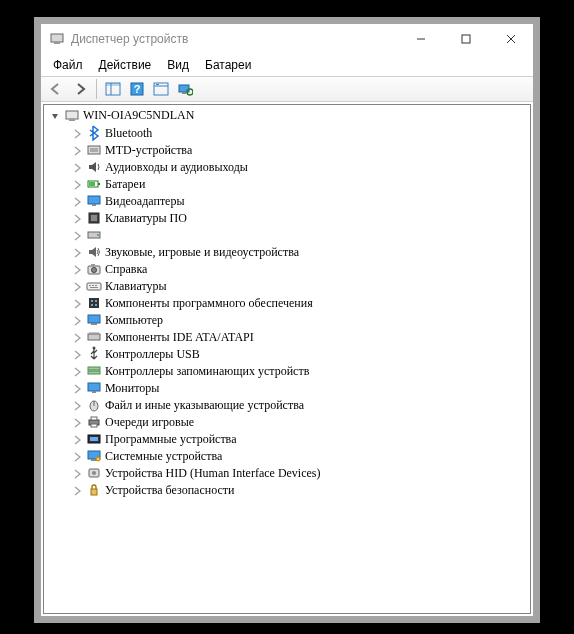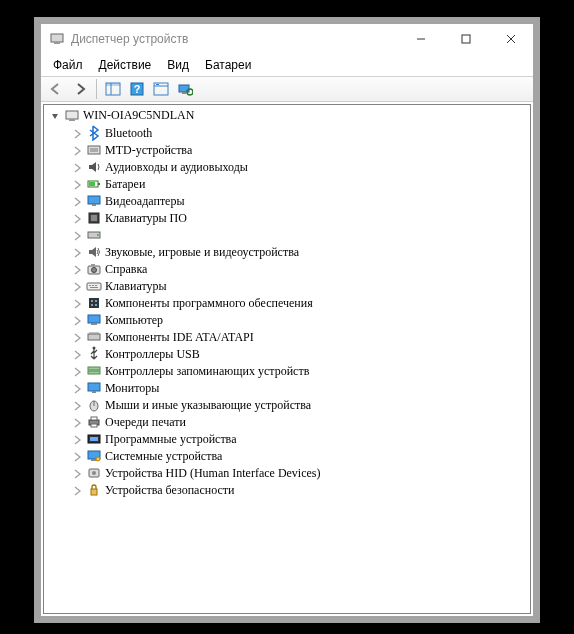--- a/index.html
+++ b/index.html
@@ -440,36 +440,36 @@
             <svg width="10" height="10" viewBox="0 0 10 10">
               <path d="M3 1 L8 5 L3 9" fill="none" stroke="#a0a0a0" stroke-width="1.3"></path>
             </svg>
           </span>
           <span class="node-icon">
             <svg viewBox="0 0 16 16">
               <ellipse cx="8" cy="9" rx="4" ry="5" fill="#ddd" stroke="#666"></ellipse>
               <line x1="8" y1="4" x2="8" y2="9" stroke="#666"></line>
             </svg>
           </span>
-          <span class="node-label">Мыши и иные указывающие устройства</span>
+          <span class="node-label">Файл и иные указывающие устройства</span>
         </div>
         <div class="tree-row child">
           <span class="expander">
             <svg width="10" height="10" viewBox="0 0 10 10">
               <path d="M3 1 L8 5 L3 9" fill="none" stroke="#a0a0a0" stroke-width="1.3"></path>
             </svg>
           </span>
           <span class="node-icon">
             <svg viewBox="0 0 16 16">
               <rect x="3" y="6" width="10" height="5" fill="#888" stroke="#444"></rect>
               <rect x="5" y="3" width="6" height="3" fill="#fff" stroke="#666"></rect>
               <rect x="5" y="10" width="6" height="3" fill="#fff" stroke="#666"></rect>
             </svg>
           </span>
-          <span class="node-label">Очереди печати</span>
+          <span class="node-label">Очереди игровые</span>
         </div>
         <div class="tree-row child">
           <span class="expander">
             <svg width="10" height="10" viewBox="0 0 10 10">
               <path d="M3 1 L8 5 L3 9" fill="none" stroke="#a0a0a0" stroke-width="1.3"></path>
             </svg>
           </span>
           <span class="node-icon">
             <svg viewBox="0 0 16 16">
               <rect x="2" y="4" width="12" height="8" fill="#333" stroke="#111"></rect>

